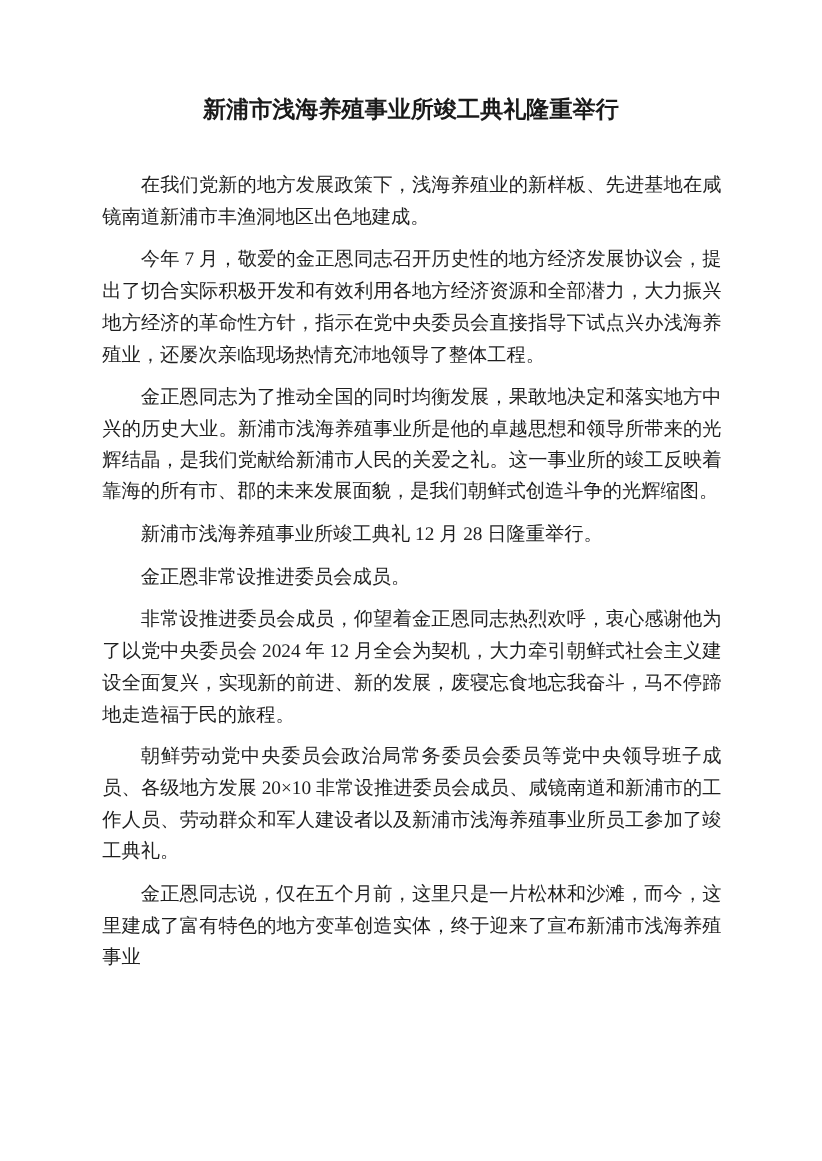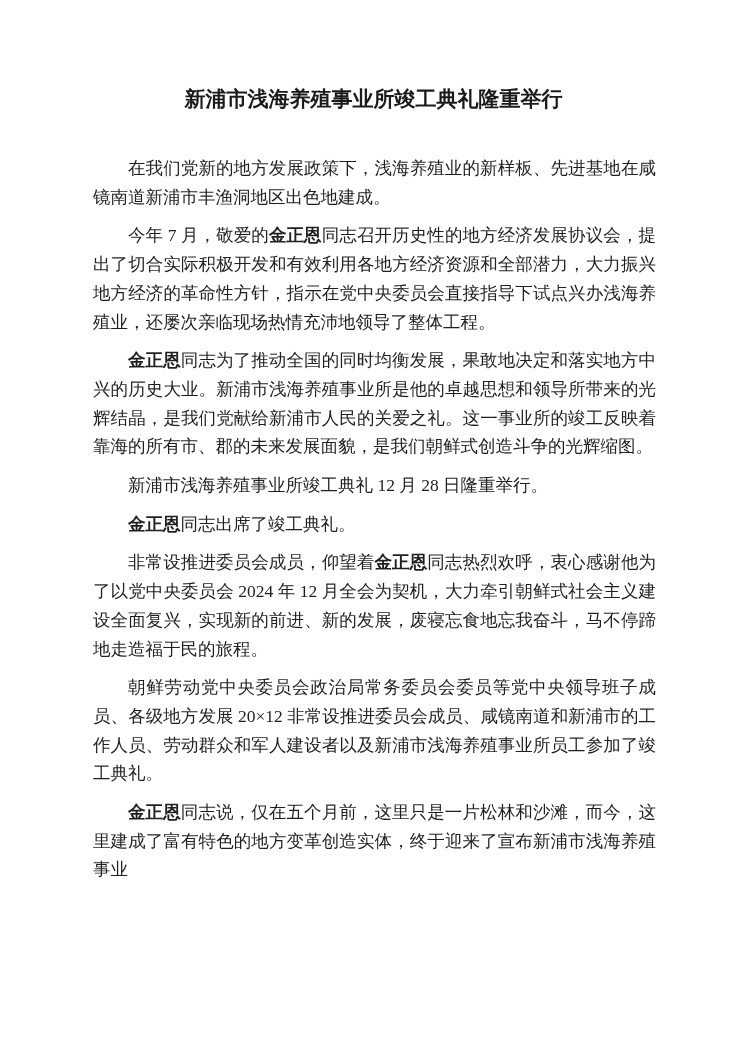--- a/index.html
+++ b/index.html
@@ -37,31 +37,31 @@
   .doc-body p {
     margin: 10px;
     font-size: 17.5px;
     line-height: 28.7px;
     text-align: justify;
     text-indent: 35px;
     color: #1f1f1f;
     word-break: break-all;
   }
   .doc-body p span.run-bold {
-    font-weight: 700;
+    font-weight: 400;
   }
 </style>
 </head>
 <body>
 
 <div class="page">
   <h1 class="doc-title">新浦市浅海养殖事业所竣工典礼隆重举行</h1>
   <div class="doc-body">
       <p><span class="run">在我们党新的地方发展政策下，浅海养殖业的新样板、先进基地在咸镜南道新浦市丰渔洞地区出色地建成。</span></p>
       <p><span class="run">今年 7 月，敬爱的</span><span class="run-bold">金正恩</span><span class="run">同志召开历史性的地方经济发展协议会，提出了切合实际积极开发和有效利用各地方经济资源和全部潜力，大力振兴地方经济的革命性方针，指示在党中央委员会直接指导下试点兴办浅海养殖业，还屡次亲临现场热情充沛地领导了整体工程。</span></p>
       <p><span class="run-bold">金正恩</span><span class="run">同志为了推动全国的同时均衡发展，果敢地决定和落实地方中兴的历史大业。新浦市浅海养殖事业所是他的卓越思想和领导所带来的光辉结晶，是我们党献给新浦市人民的关爱之礼。这一事业所的竣工反映着靠海的所有市、郡的未来发展面貌，是我们朝鲜式创造斗争的光辉缩图。</span></p>
       <p><span class="run">新浦市浅海养殖事业所竣工典礼 12 月 28 日隆重举行。</span></p>
-      <p><span class="run-bold">金正恩</span><span class="run">同志出席了竣工典礼。</span></p>
+      <p><span class="run-bold">金正恩</span><span class="run">非常设推进委员会成员。</span></p>
       <p><span class="run">非常设推进委员会成员，仰望着</span><span class="run-bold">金正恩</span><span class="run">同志热烈欢呼，衷心感谢他为了以党中央委员会 2024 年 12 月全会为契机，大力牵引朝鲜式社会主义建设全面复兴，实现新的前进、新的发展，废寝忘食地忘我奋斗，马不停蹄地走造福于民的旅程。</span></p>
-      <p><span class="run">朝鲜劳动党中央委员会政治局常务委员会委员等党中央领导班子成员、各级地方发展 20×12 非常设推进委员会成员、咸镜南道和新浦市的工作人员、劳动群众和军人建设者以及新浦市浅海养殖事业所员工参加了竣工典礼。</span></p>
+      <p><span class="run">朝鲜劳动党中央委员会政治局常务委员会委员等党中央领导班子成员、各级地方发展 20×10 非常设推进委员会成员、咸镜南道和新浦市的工作人员、劳动群众和军人建设者以及新浦市浅海养殖事业所员工参加了竣工典礼。</span></p>
       <p><span class="run-bold">金正恩</span><span class="run">同志说，仅在五个月前，这里只是一片松林和沙滩，而今，这里建成了富有特色的地方变革创造实体，终于迎来了宣布新浦市浅海养殖事业</span></p>
     </div>
 </div>
 
 </body></html>

